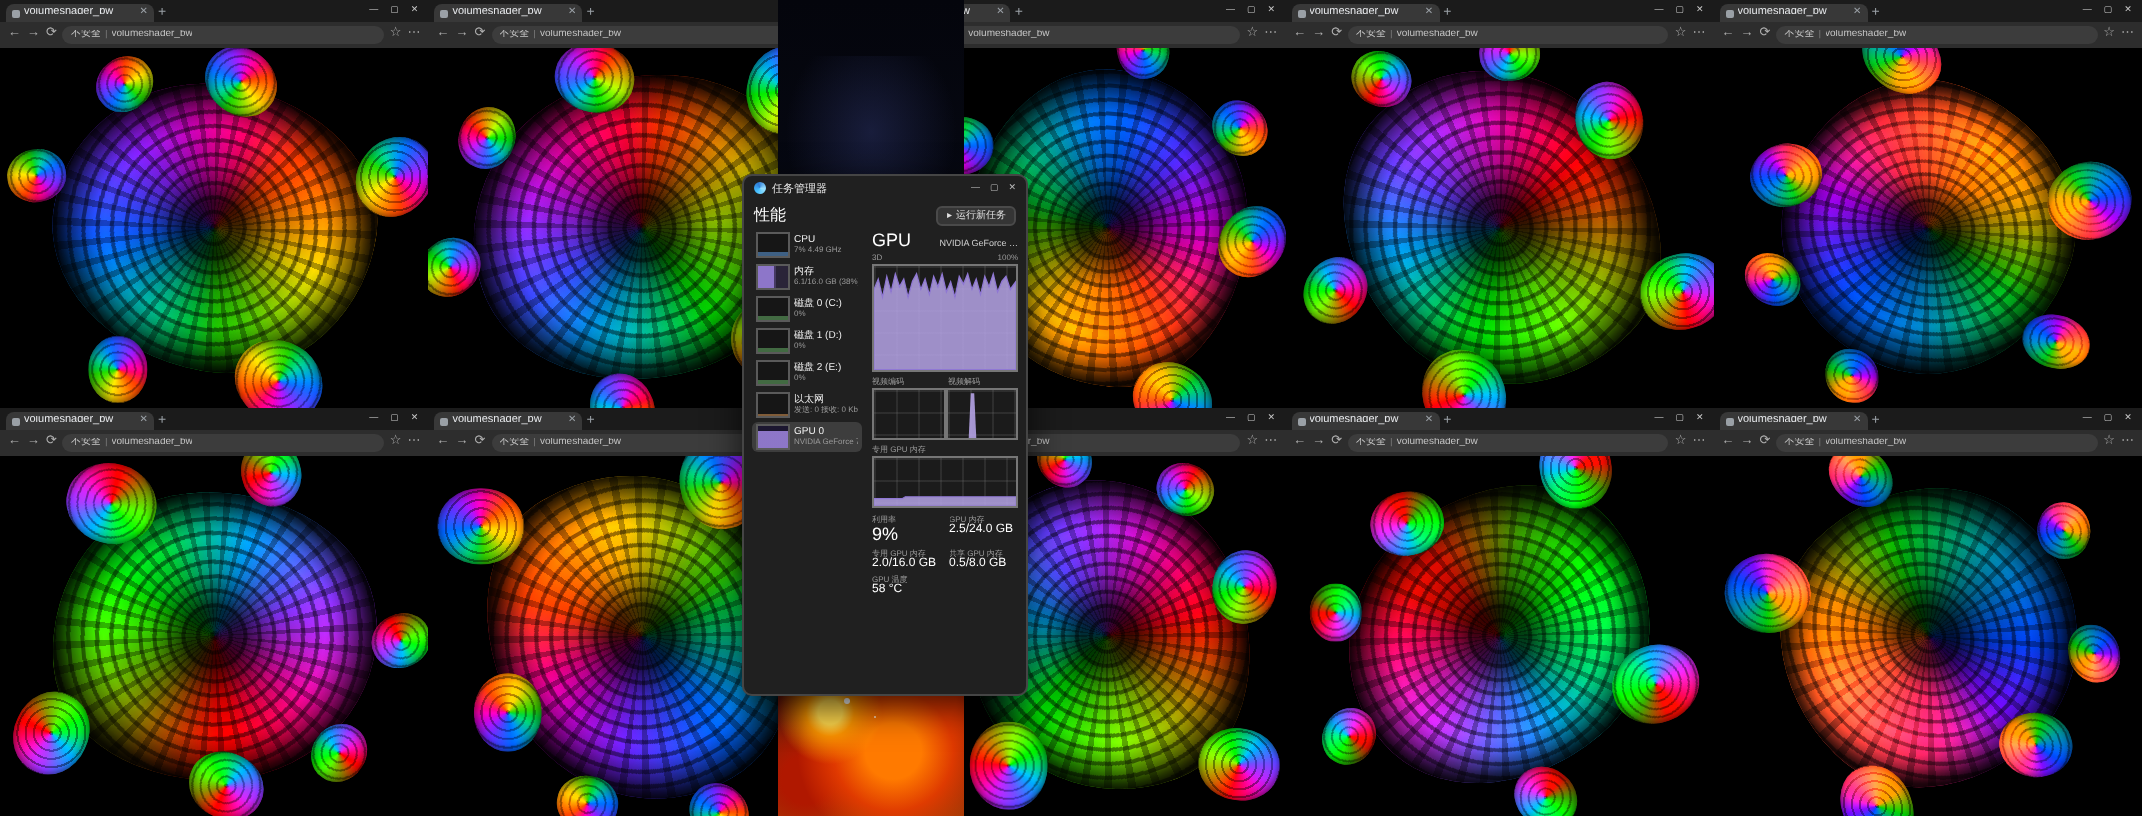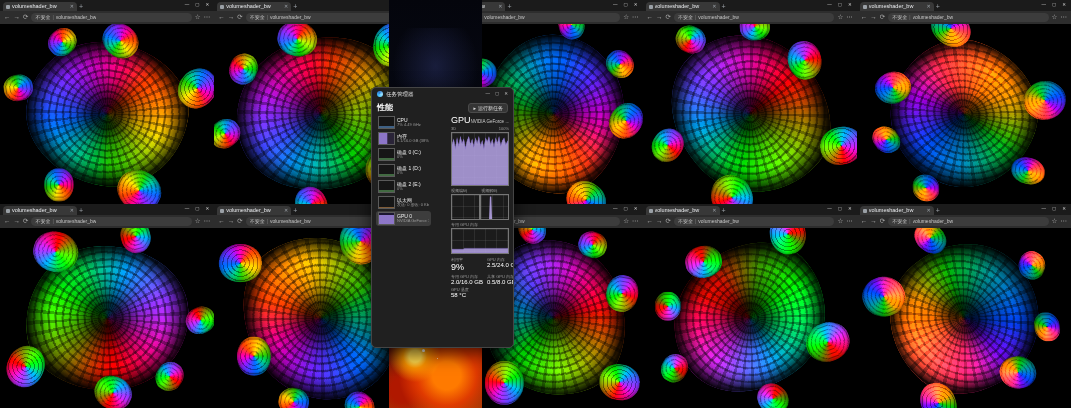--- a/index.html
+++ b/index.html
@@ -74,38 +74,38 @@
   #tm{position:absolute;left:371px;top:87px;width:141px;height:259px;z-index:10;background:#202020;
       border:1px solid #454545;border-radius:5px;box-shadow:0 6px 18px rgba(0,0,0,.7);
       display:flex;flex-direction:column;overflow:hidden;}
   .tm-titlebar{height:12px;display:flex;align-items:center;gap:3px;padding:0 5px;flex:none;}
   .tm-appicon{width:6px;height:6px;border-radius:50%;flex:none;
       background:conic-gradient(from 220deg,#46c0ff,#2d7dd8,#9be2ff,#46c0ff);}
   .tm-title{font-size:5.5px;color:#e6e6e6;flex:1;white-space:nowrap;overflow:hidden;}
   .tm-wc{display:flex;gap:5px;}
   .tm-wc span{font-size:4.5px;color:#bbb;line-height:1;}
   .tm-header{height:15px;display:flex;align-items:center;justify-content:space-between;padding:0 5px;flex:none;}
-  .tm-page{font-size:8px;font-weight:bold;color:#fff;}
+  .tm-page{font-size:8px;font-weight:normal;color:#fff;}
   .tm-runtask{display:flex;align-items:center;gap:2px;background:#353535;border:1px solid #4a4a4a;
       border-radius:3px;color:#e0e0e0;font-size:5px;padding:1px 4px;font-family:inherit;line-height:1.2;}
   .rt-icon{font-size:5px;color:#e0e0e0;}
   .tm-body{flex:1;display:flex;min-height:0;padding:0 4px 4px;}
   .tm-list{width:55px;flex:none;display:flex;flex-direction:column;gap:1px;overflow:hidden;padding-right:2px;}
   .tm-item{display:flex;gap:2px;align-items:center;padding:1px 2px;border-radius:3px;}
   .tm-item.sel{background:#3d3d3d;}
   .thumb{width:15px;height:11px;flex:none;border:1px solid #5a5a5a;background:#161616;overflow:hidden;}
   .thumb.cpu{box-shadow:inset 0 -2px 0 rgba(96,158,224,.55);}
   .thumb.mem{background:linear-gradient(90deg,#8d76c9 0 55%,#463a63 55% 60%,#2a2438 60%);}
   .thumb.disk{box-shadow:inset 0 -2px 0 rgba(110,190,110,.5);}
   .thumb.net{box-shadow:inset 0 -1px 0 rgba(200,140,80,.6);}
   .thumb.gpu{background:linear-gradient(to top,rgba(150,125,215,.9) 0 78%,#1c1730 78%);}
   .tm-item-text{display:flex;flex-direction:column;min-width:0;}
   .tm-item-name{font-size:5px;color:#eee;white-space:nowrap;overflow:hidden;line-height:1.2;}
   .tm-item-detail{font-size:4px;color:#9a9a9a;white-space:nowrap;overflow:hidden;line-height:1.2;}
-  .tm-pane{flex:1;display:flex;flex-direction:column;min-width:0;padding-left:3px;margin-left:15px;}
+  .tm-pane{flex:1;display:flex;flex-direction:column;min-width:0;padding-left:3px;}
   .gpu-head{display:flex;justify-content:space-between;align-items:baseline;}
   .gpu-title{font-size:9px;color:#fff;}
   .gpu-adapter{font-size:4.5px;color:#cfcfcf;white-space:nowrap;overflow:hidden;max-width:46px;}
   .axis-row{display:flex;justify-content:space-between;font-size:4px;color:#9a9a9a;margin-top:1px;}
   .graph{border:1px solid #767676;background-color:#1b1b1b;position:relative;
       background-image:linear-gradient(rgba(130,130,130,.18) 1px,transparent 1px),
                        linear-gradient(90deg,rgba(130,130,130,.18) 1px,transparent 1px);
       background-size:11px 11px;}
   .graph svg{position:absolute;inset:0;width:100%;height:100%;display:block;}
   .graph.main{height:52px;margin-top:1px;}

